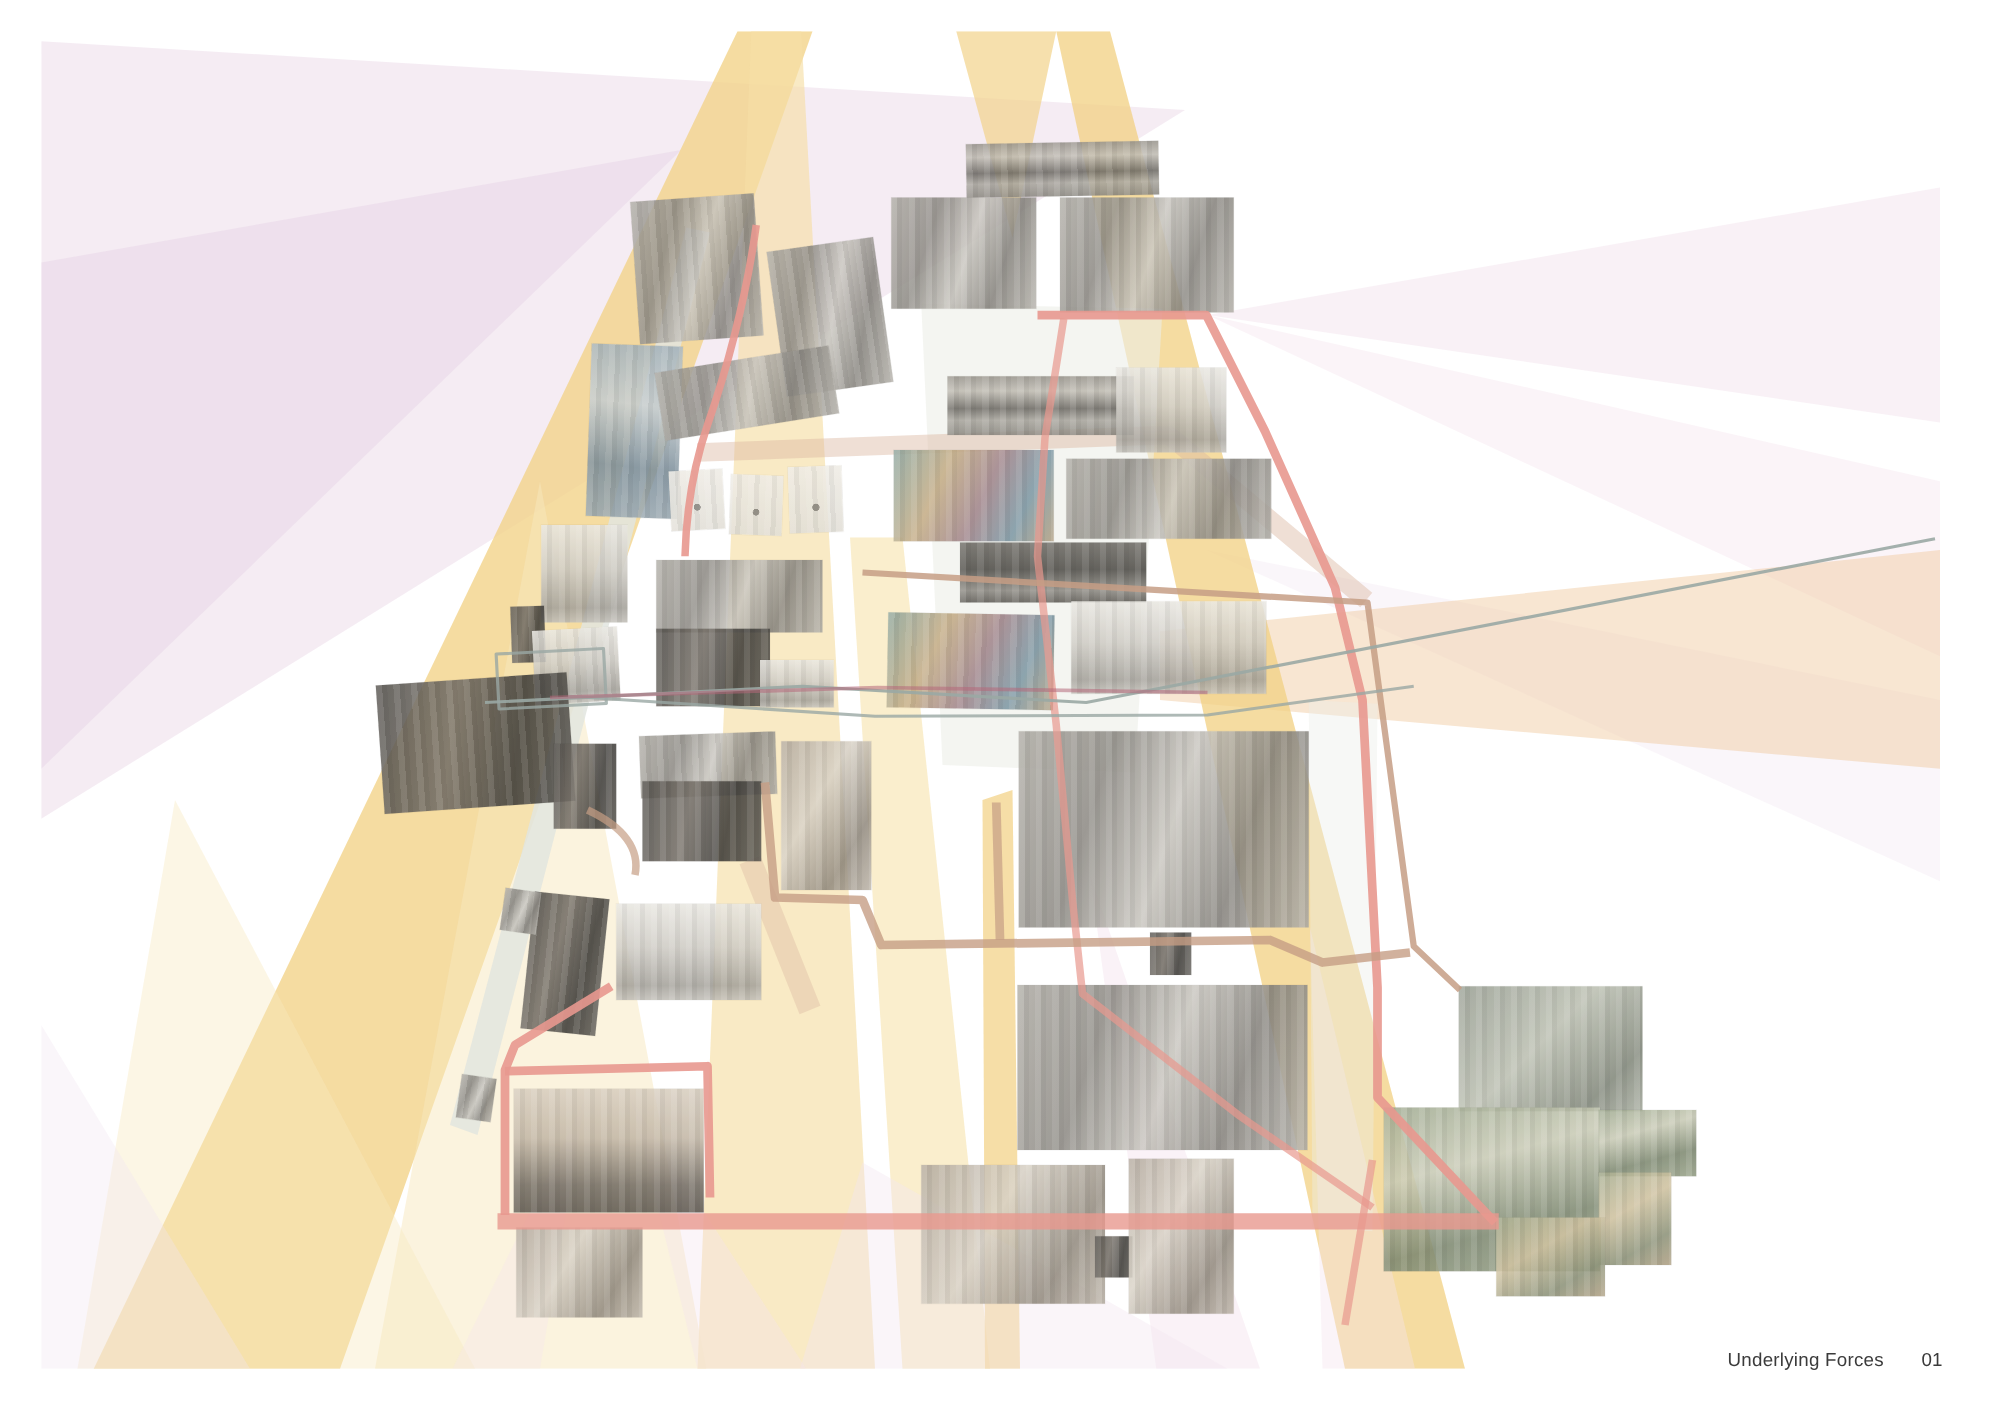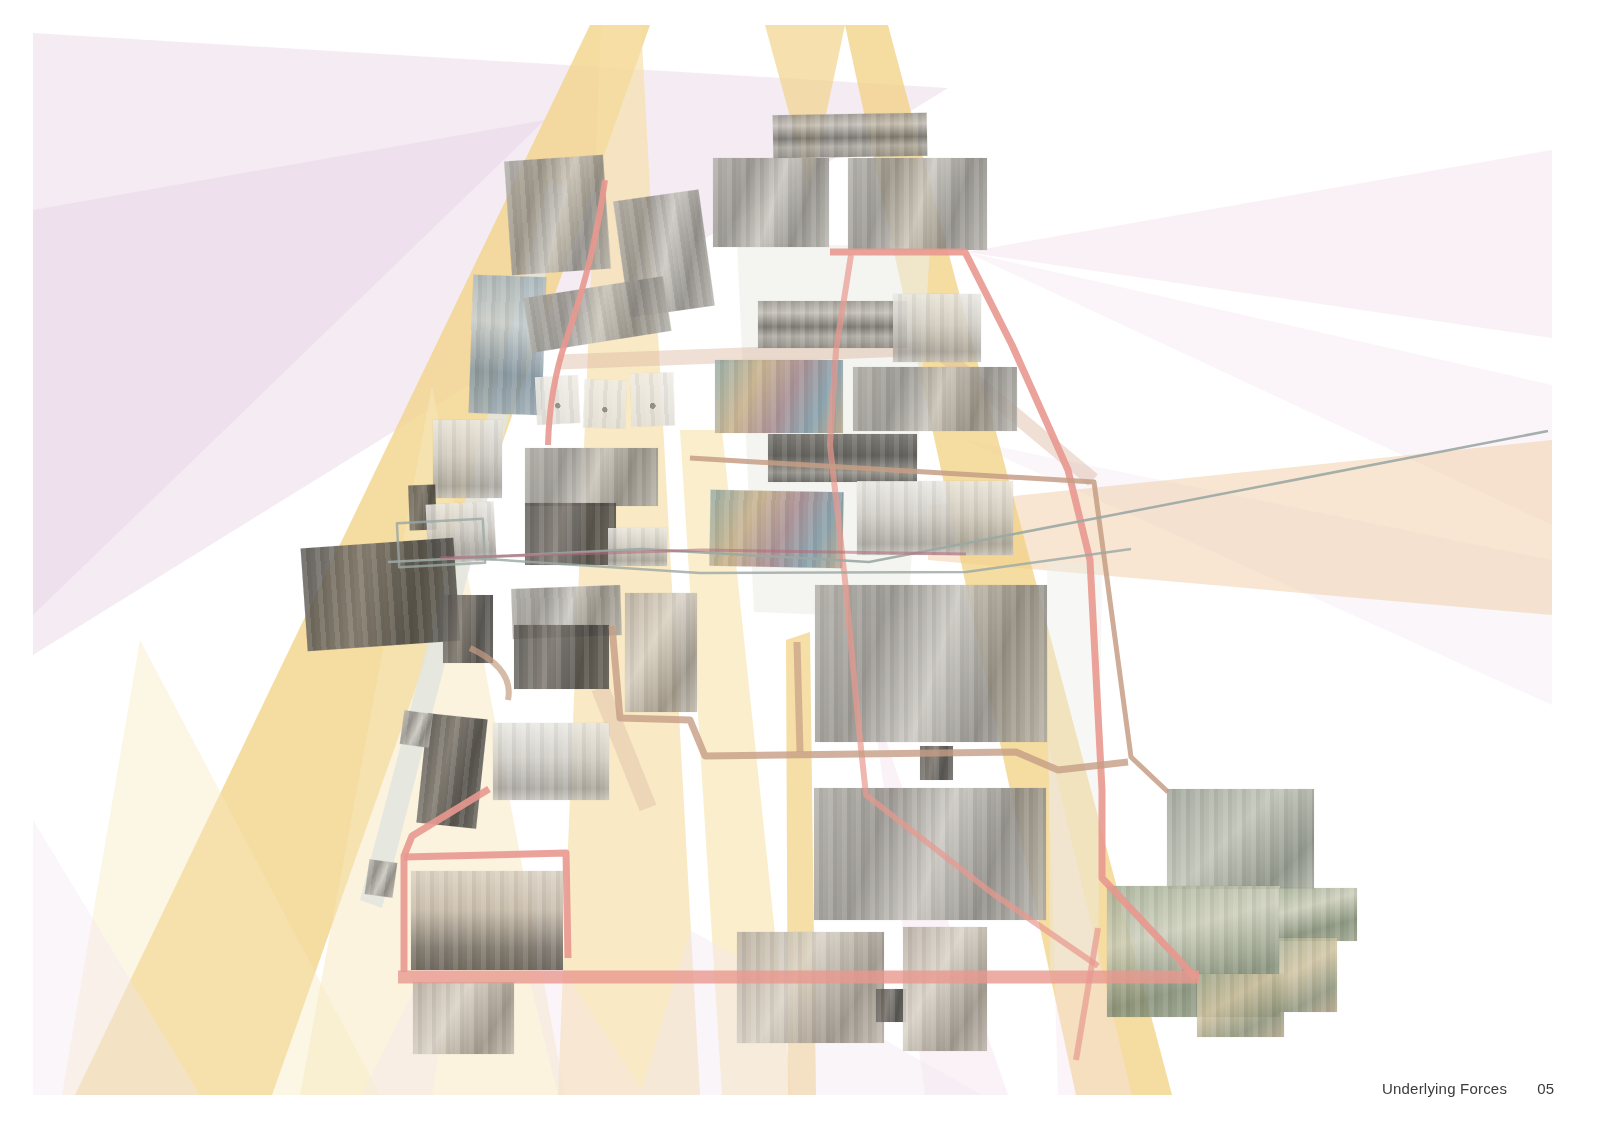--- a/index.html
+++ b/index.html
@@ -129,16 +129,16 @@
       <path d="M470,648 C500,662 512,680 508,700" stroke-width="6" opacity=".7" stroke="#C69E85"></path>
       <path d="M388,562 L642,549 L869,562 L1548,431" stroke-width="2.5" opacity=".9" stroke="#9AA8A4"></path>
       <path d="M455,557 L700,573 L966,572 L1131,549" stroke-width="2.5" opacity=".8" stroke="#9AA8A4"></path>
       <rect x="398" y="521" width="86" height="44" transform="rotate(-3 441 543)" stroke-width="2.5" opacity=".8" stroke="#9AA8A4"></rect>
       <path d="M440,558 L702,550 L966,554" stroke-width="3" opacity=".55" stroke="#B4687A"></path>
     </g>
   </svg>
 
   <div class="footer">
     <span>Underlying Forces</span>
-    <span>05</span>
+    <span>01</span>
   </div>
 
 </div>
 
 </body></html>

